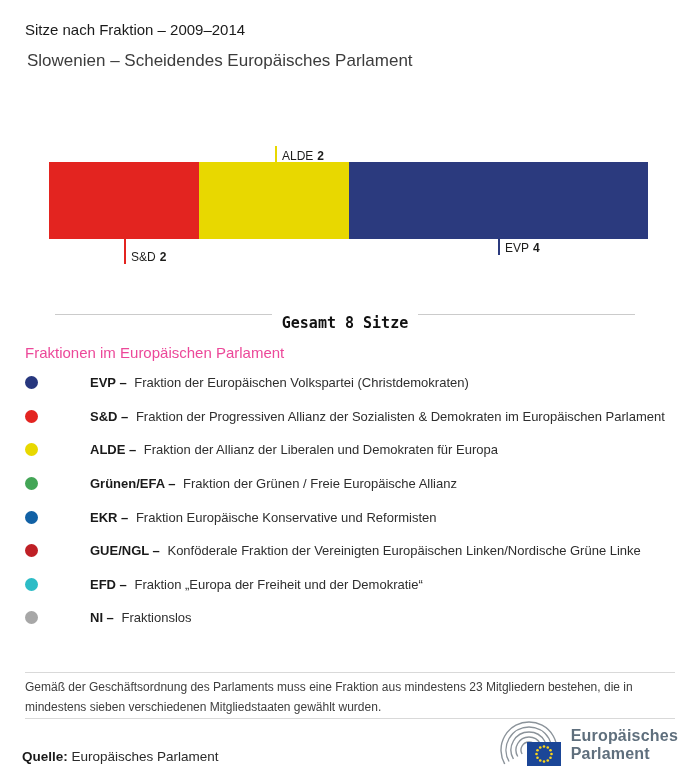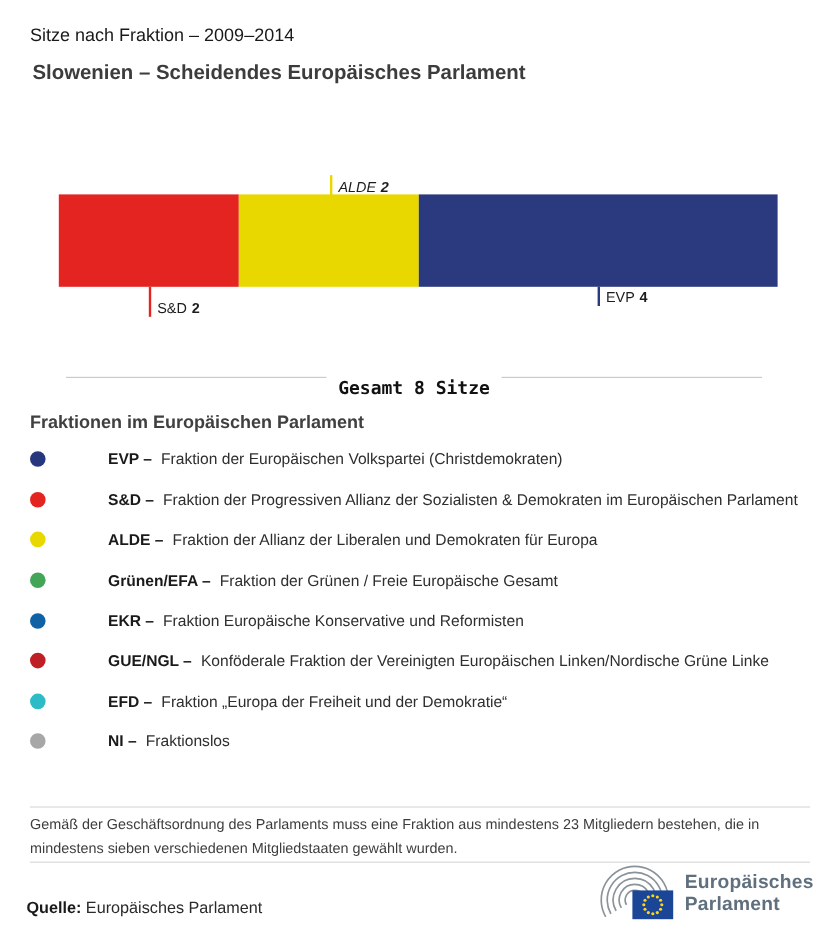--- a/index.html
+++ b/index.html
@@ -5,42 +5,42 @@
   * { margin:0; padding:0; box-sizing:border-box; }
   html,body { width:700px; height:784px; }
   body {
     position:relative;
     background:#ffffff;
     font-family:"Liberation Sans","DejaVu Sans",sans-serif;
     color:#1d1d1b;
     overflow:hidden;
   }
   .title { position:absolute; left:25px; top:21px; font-size:15px; font-weight:400; color:#1a1a1a; }
-  .subtitle { position:absolute; left:27px; top:51px; font-size:17px; font-weight:700; color:#3c3c3c; }
+  .subtitle { position:absolute; left:27px; top:51px; font-size:17px; font-weight:400; color:#3c3c3c; }
 
   
   .bar { position:absolute; left:49px; top:162px; width:599px; height:77px; display:flex; }
   .bar-seg { height:100%; }
 
   .tick { position:absolute; width:2px; }
   .tick-alde { left:275px; top:146px; height:17px; }
   .tick-sd   { left:124px; top:239px; height:25px; }
   .tick-evp  { left:498px; top:239px; height:16px; }
   .ann-label { position:absolute; font-size:12px; color:#1d1d1b; white-space:nowrap; }
   .ann-label b { margin-left:4px; }
-  .label-alde { left:282px; top:149px;font-style:italic; }
+  .label-alde { left:282px; top:149px; }
   .label-sd   { left:131px; top:250px; }
   .label-evp  { left:505px; top:241px; }
 
   
   .total { position:absolute; left:55px; top:314px; width:580px; display:flex; align-items:flex-start; gap:10px; }
   .total .line { flex:1; height:1px; background:#cbcbcb; }
   .total .text { font-family:"DejaVu Sans Mono","Liberation Mono",monospace; font-weight:700; font-size:15px; color:#111111; white-space:nowrap; }
 
-  .legend-title { position:absolute; left:25px; top:344px; font-size:15px; font-weight:700; color:#404040; }
+  .legend-title { position:absolute; left:25px; top:344px; font-size:15px; font-weight:400; color:#ec4899; }
   .legend { position:absolute; left:25px; top:366px; width:655px; }
   .legend-row { display:flex; align-items:center; height:33.6px; }
   .dot { width:13px; height:13px; border-radius:50%; flex:0 0 13px; margin-right:15px; }
   .legend-text { font-size:13px; color:#2e2e2e; white-space:nowrap;padding-left:37px; }
   .legend-text b { color:#1a1a1a; margin-right:4px; }
 
   .rule { position:absolute; left:25px; width:650px; height:1px; background:#d9d9d9; }
   .rule-1 { top:672px; }
   .rule-2 { top:718px; }
   .footnote { position:absolute; left:25px; top:678px; width:648px; font-size:12px; line-height:1.65; color:#3d3d3d; }
@@ -97,21 +97,21 @@
     <span class="legend-text"><b>S&amp;D –</b><span> Fraktion der Progressiven Allianz der Sozialisten &amp; Demokraten im Europäischen Parlament</span></span>
   </div>
 
   <div class="legend-row">
     <span class="dot" style="background: rgb(232, 216, 0);"></span>
     <span class="legend-text"><b>ALDE –</b><span> Fraktion der Allianz der Liberalen und Demokraten für Europa</span></span>
   </div>
 
   <div class="legend-row">
     <span class="dot" style="background: rgb(67, 165, 86);"></span>
-    <span class="legend-text"><b>Grünen/EFA –</b><span> Fraktion der Grünen / Freie Europäische Gesamt</span></span>
+    <span class="legend-text"><b>Grünen/EFA –</b><span> Fraktion der Grünen / Freie Europäische Allianz</span></span>
   </div>
 
   <div class="legend-row">
     <span class="dot" style="background: rgb(17, 97, 165);"></span>
     <span class="legend-text"><b>EKR –</b><span> Fraktion Europäische Konservative und Reformisten</span></span>
   </div>
 
   <div class="legend-row">
     <span class="dot" style="background: rgb(191, 32, 38);"></span>
     <span class="legend-text"><b>GUE/NGL –</b><span> Konföderale Fraktion der Vereinigten Europäischen Linken/Nordische Grüne Linke</span></span>

